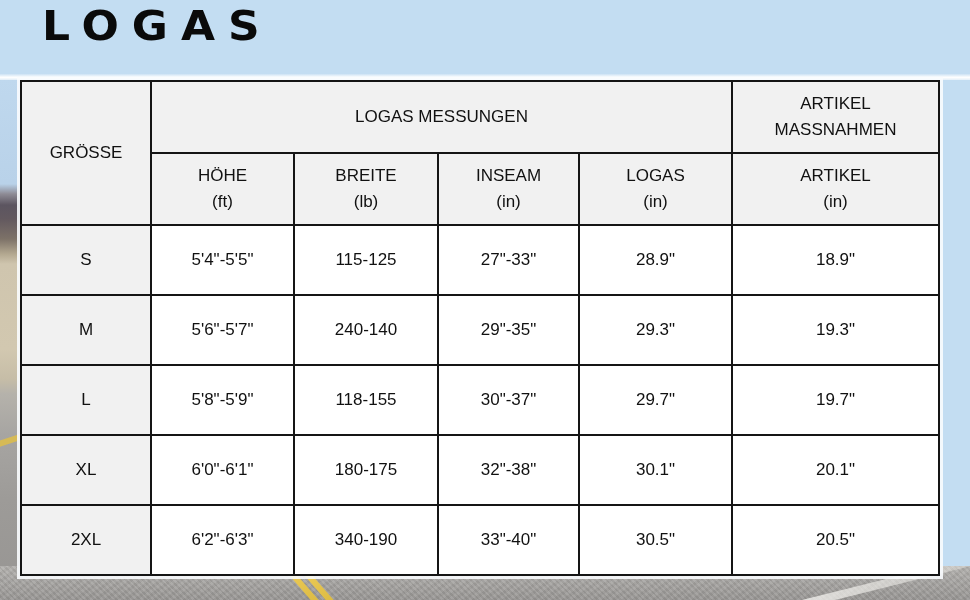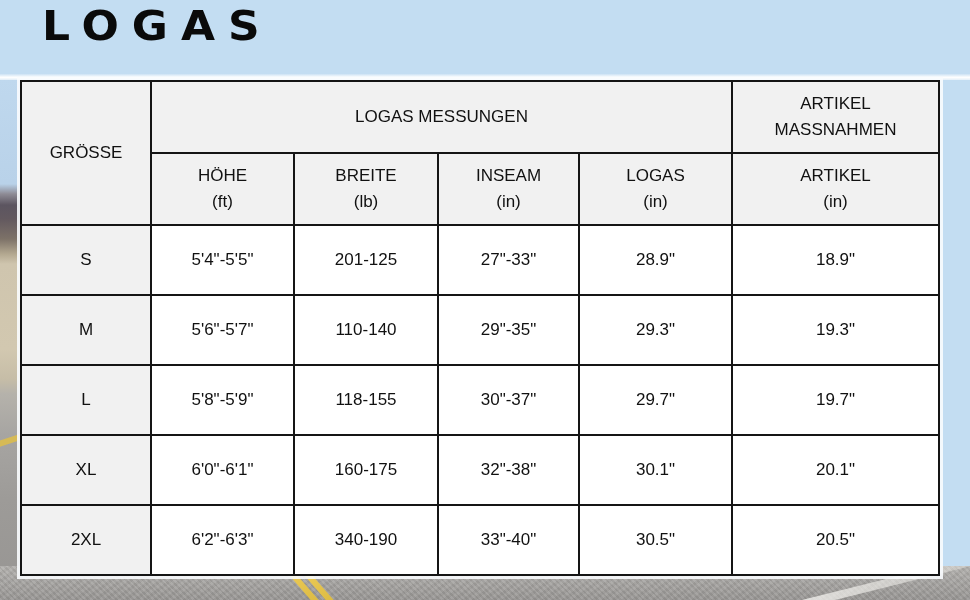--- a/index.html
+++ b/index.html
@@ -131,45 +131,45 @@
       <div>(in)</div>
     </th>
     <th class="gray">
       <div>ARTIKEL</div>
       <div>(in)</div>
     </th>
   </tr>
   <tr class="data-row">
     <td class="gray">S</td>
     <td>5'4"-5'5"</td>
-    <td>201-125</td>
+    <td>115-125</td>
     <td>27"-33"</td>
     <td>28.9"</td>
     <td>18.9"</td>
   </tr>
   <tr class="data-row">
     <td class="gray">M</td>
     <td>5'6"-5'7"</td>
-    <td>110-140</td>
+    <td>240-140</td>
     <td>29"-35"</td>
     <td>29.3"</td>
     <td>19.3"</td>
   </tr>
   <tr class="data-row">
     <td class="gray">L</td>
     <td>5'8"-5'9"</td>
     <td>118-155</td>
     <td>30"-37"</td>
     <td>29.7"</td>
     <td>19.7"</td>
   </tr>
   <tr class="data-row">
     <td class="gray">XL</td>
     <td>6'0"-6'1"</td>
-    <td>160-175</td>
+    <td>180-175</td>
     <td>32"-38"</td>
     <td>30.1"</td>
     <td>20.1"</td>
   </tr>
   <tr class="data-row">
     <td class="gray">2XL</td>
     <td>6'2"-6'3"</td>
     <td>340-190</td>
     <td>33"-40"</td>
     <td>30.5"</td>

